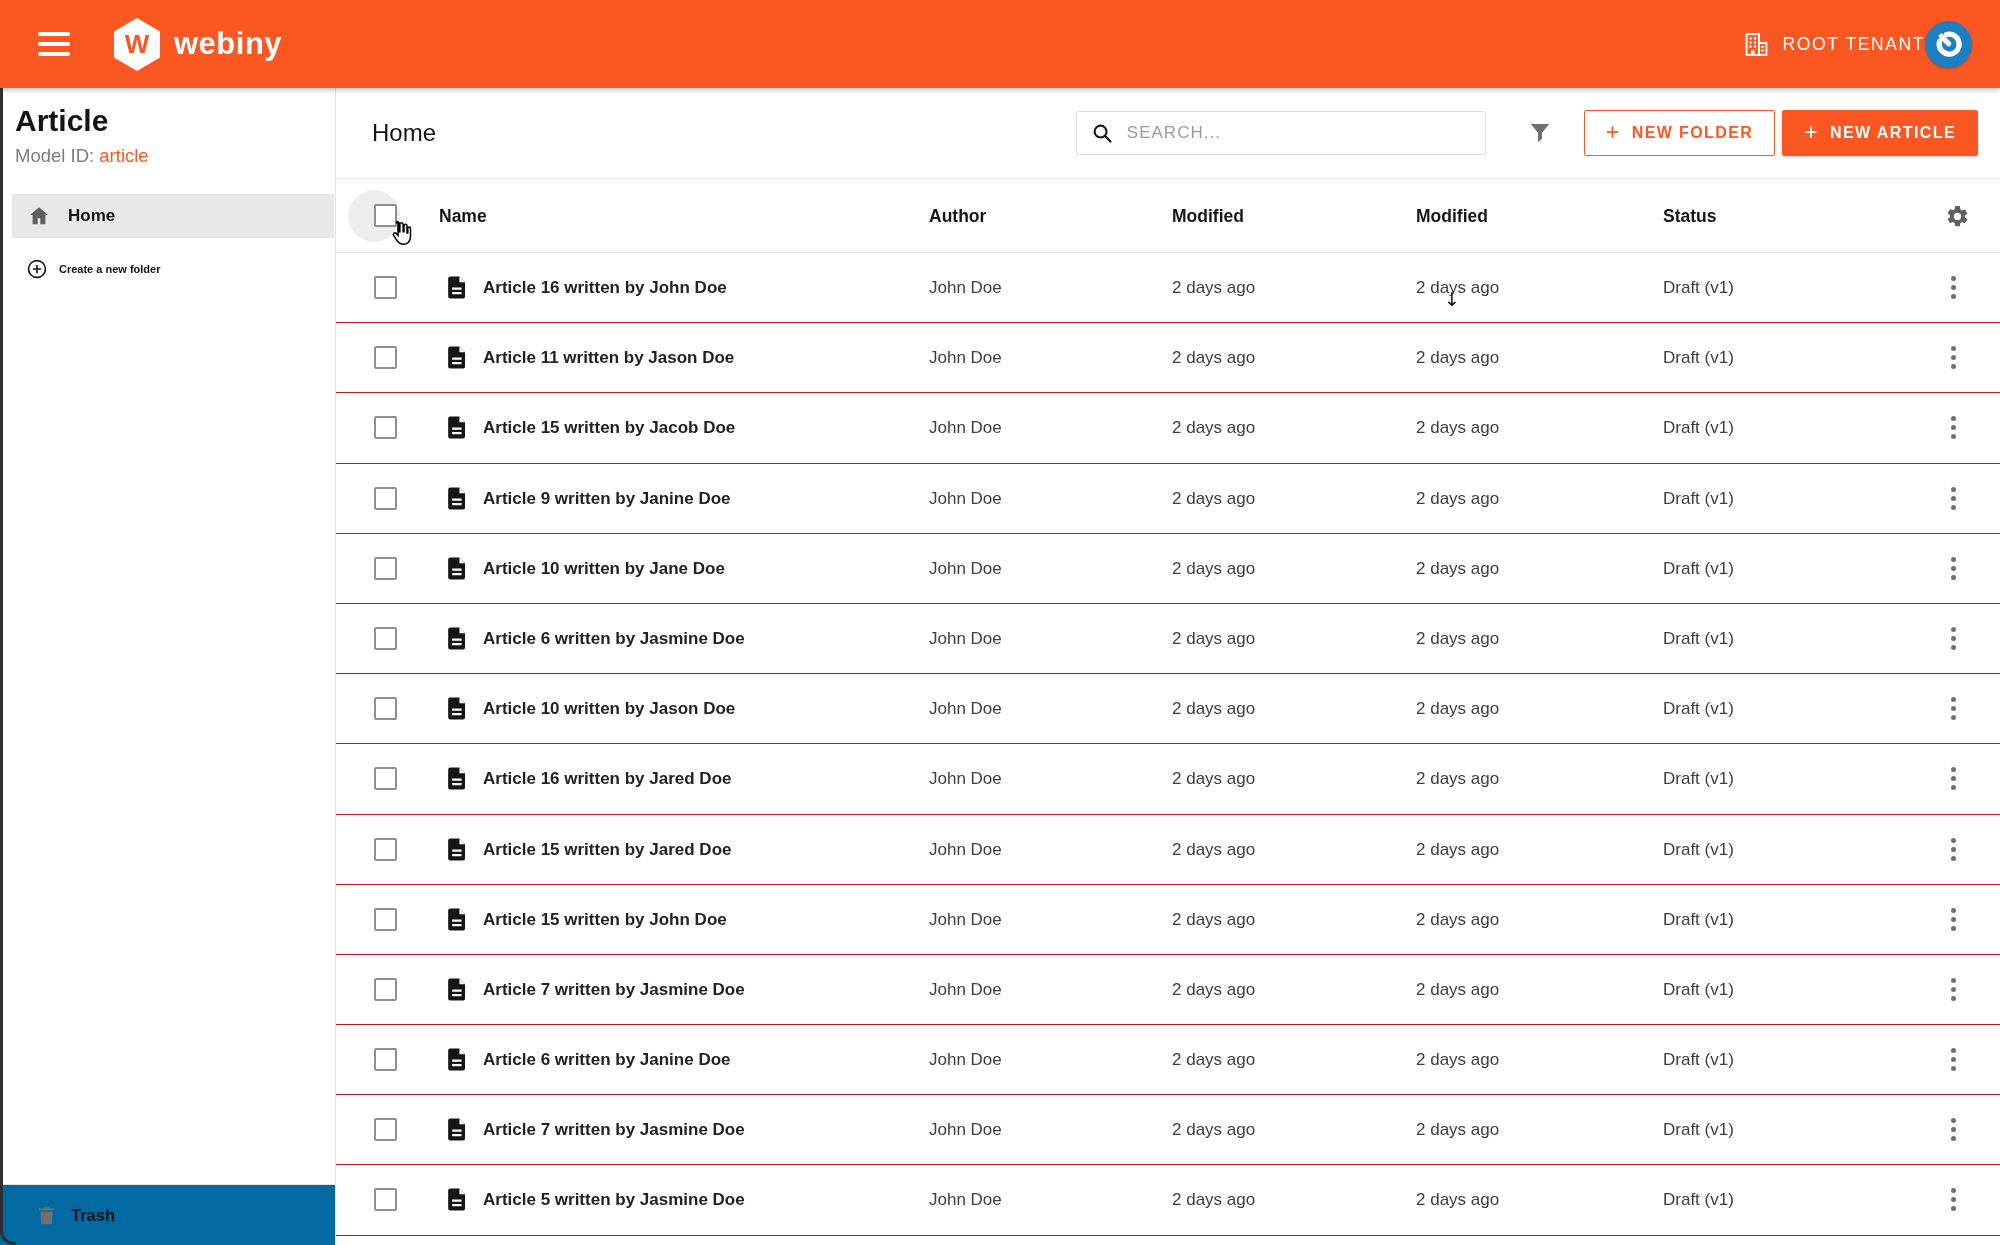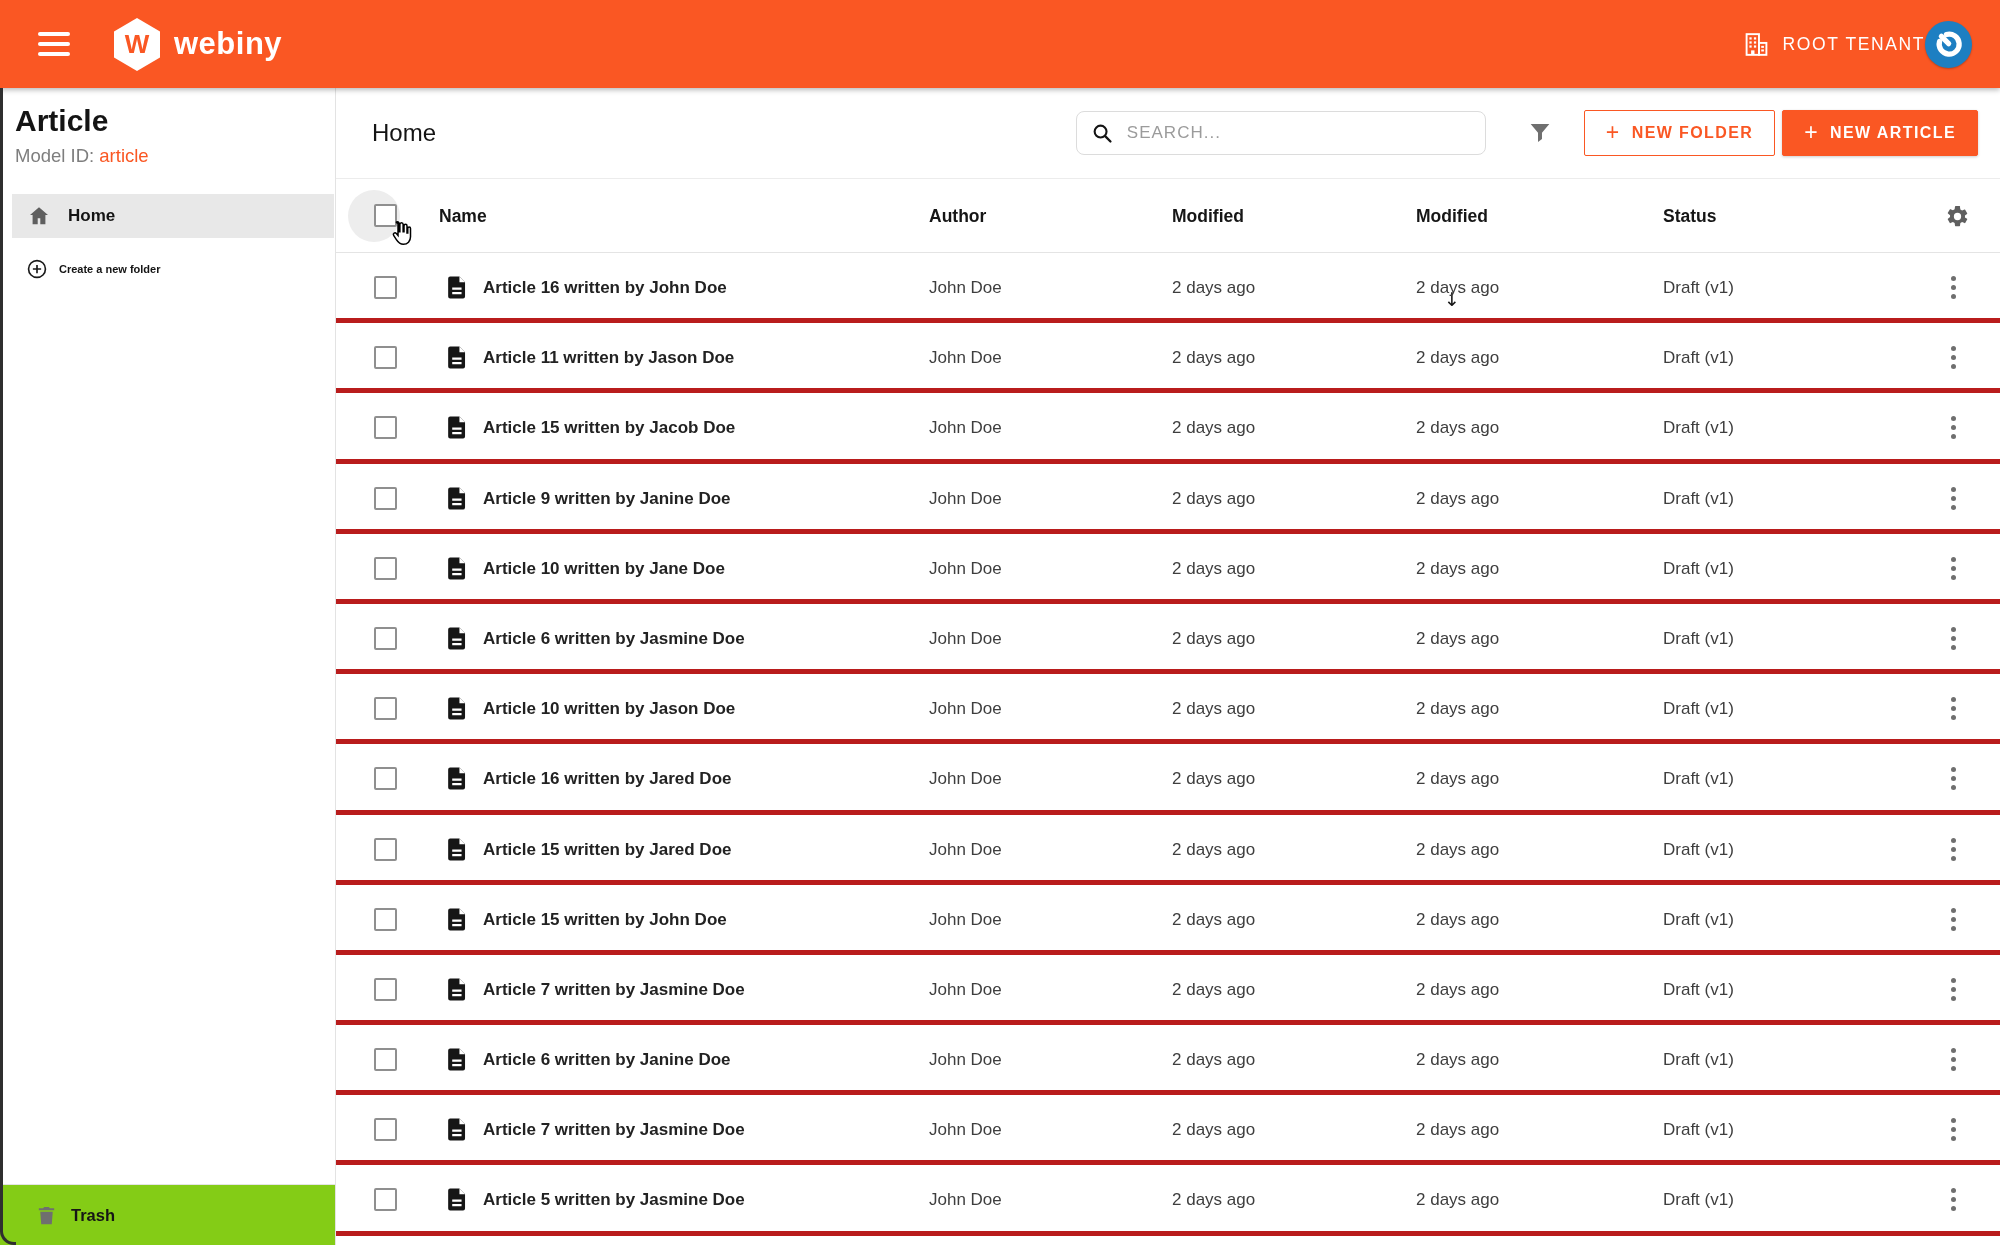--- a/index.html
+++ b/index.html
@@ -35,30 +35,30 @@
   .sidebar{position:absolute;left:0;top:88px;bottom:0;width:336px;background:#fff;border-right:1px solid #e3e3e3;z-index:10;}
   .sb-title{font-size:30px;font-weight:700;color:#141414;margin:16px 0 0 15px;}
   .sb-model{font-size:18.5px;color:#7e7e7e;margin:7px 0 0 15px;}
   .sb-model .model-value{color:var(--primary);}
   .sb-home{margin:27px 1px 0 12px;height:44px;background:#e8e8e8;display:flex;align-items:center;
            padding-left:15px;gap:17px;cursor:pointer;}
   .sb-home .label{font-size:17px;font-weight:700;color:#141414;}
   .sb-create{margin:20px 0 0 26px;display:flex;align-items:center;gap:11px;cursor:pointer;}
   .sb-create .label{font-size:11px;font-weight:700;color:#141414;}
   .sb-trash{position:absolute;left:0;right:0;bottom:0;height:61px;border-top:1px solid #e4e4e4;
-            display:flex;align-items:center;padding-left:35px;gap:13px;cursor:pointer;background:#84cc16;}
+            display:flex;align-items:center;padding-left:35px;gap:13px;cursor:pointer;background:#0369a1;}
   .sb-trash .label{font-size:16.5px;font-weight:700;color:#161616;}
 
   
   .main{position:absolute;left:336px;top:88px;right:0;bottom:0;background:#fff;overflow:hidden;}
   .content-header{height:91px;border-bottom:1px solid #ececec;display:flex;align-items:center;
                   padding:0 22px 0 36px;}
   .breadcrumb{font-size:24px;color:#141414;cursor:pointer;}
   .ch-spacer{flex:1;}
-  .searchbox{width:410px;height:44px;border:1px solid #dcdcdc;border-radius:8px;background:#fff;
+  .searchbox{width:410px;height:44px;border:1px solid #dcdcdc;border-radius:2px;background:#fff;
              display:flex;align-items:center;padding:0 12px 0 14px;gap:13px;margin-right:40px;}
   .searchbox input{border:none;outline:none;flex:1;font-size:17px;letter-spacing:1px;color:#141414;
                    font-family:inherit;background:transparent;}
   .searchbox input::placeholder{color:#9b9b9b;}
   .filterbtn{margin-right:30px;cursor:pointer;display:flex;align-items:center;}
   .btn{height:46px;display:flex;align-items:center;justify-content:center;gap:11px;border-radius:2px;
        font-size:16px;font-weight:600;letter-spacing:1.4px;cursor:pointer;padding:0 21px;white-space:nowrap;}
   .btn .plus{font-size:23px;font-weight:400;line-height:1;position:relative;top:-1px;}
   .btn-outline{border:1px solid var(--primary);color:var(--primary);background:#fff;margin-right:7px;}
   .btn-filled{background:var(--primary);color:#fff;border:1px solid var(--primary);box-shadow:0 1px 3px rgba(0,0,0,.2);}
@@ -71,21 +71,21 @@
   .th{position:absolute;top:0;line-height:74px;font-size:17.5px;font-weight:700;color:#161616;cursor:pointer;white-space:nowrap;}
   .th-name{left:103px;}
   .th-author{left:593px;}
   .th-created{left:836px;}
   .th-modified{left:1080px;display:flex;align-items:center;gap:9px;flex-direction:column;}
   .th-modified .arrow{font-size:19px;font-weight:400;color:#141414;font-family:"DejaVu Sans",sans-serif;}
   .th-status{left:1327px;}
   .gearbtn{position:absolute;right:30px;top:25px;cursor:pointer;}
   .cursor-icon{position:absolute;left:50px;top:39px;z-index:7;}
 
-  .trow{position:relative;height:70.2px;border-bottom:5px solid #b91c1c;}
+  .trow{position:relative;height:70.2px;border-bottom:1px solid #b91c1c;}
   .trow .checkbox{left:38px;top:23px;}
   .doc-icon{position:absolute;left:108px;top:21px;}
   .cell{position:absolute;top:0;line-height:70.2px;font-size:17px;color:#3e3e3e;white-space:nowrap;}
   .cell-name{left:147px;font-weight:700;color:#222;cursor:pointer;}
   .cell-author{left:593px;}
   .cell-created{left:836px;}
   .cell-modified{left:1080px;}
   .cell-status{left:1327px;}
   .dots{position:absolute;right:40px;top:23px;display:flex;flex-direction:column;gap:4px;cursor:pointer;padding:0 4px;}
   .dots i{width:5px;height:5px;border-radius:50%;background:#6f6f6f;display:block;}

